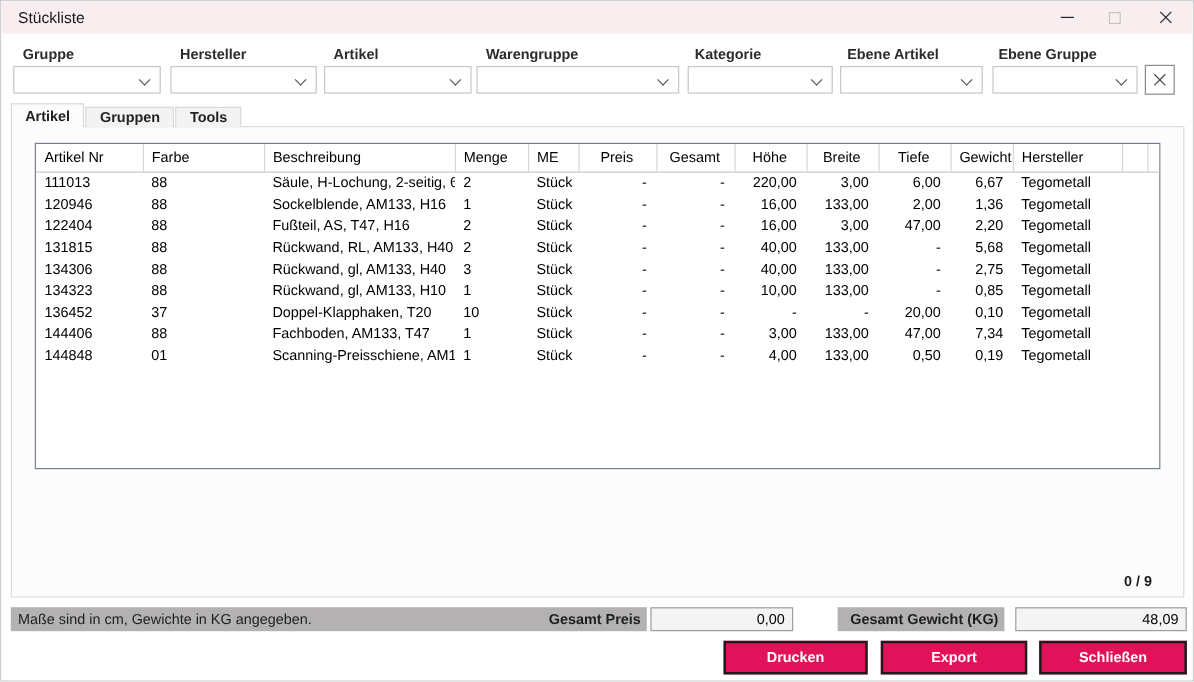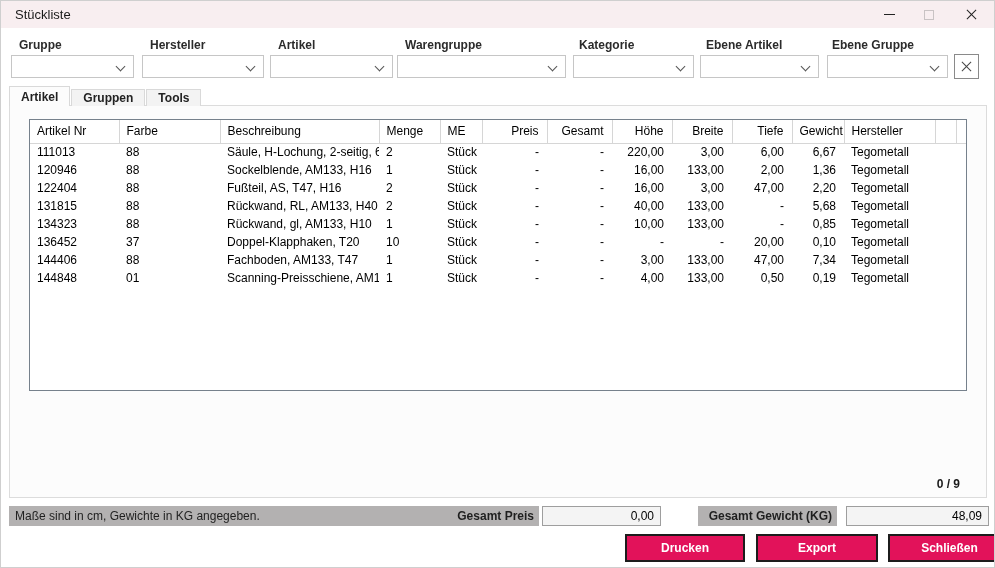--- a/index.html
+++ b/index.html
@@ -49,40 +49,39 @@
   .tabpage{position:absolute;left:8px;top:104px;width:978px;height:393px;background:#fcfcfc;border:1px solid #dcdcdc;z-index:2;}
   .counter{position:absolute;right:26px;bottom:6px;font-weight:bold;font-size:12px;color:#1a1a1a;}
   
   .grid-wrap{position:absolute;left:19px;top:13px;width:938px;height:272px;background:#fff;border:1px solid #76818c;overflow:hidden;}
   table.grid{border-collapse:collapse;table-layout:fixed;width:936px;}
   table.grid th{
     height:23px;font-weight:normal;font-size:12px;color:#000;text-align:left;
     padding:0 8px 0 7px;border-right:1px solid #d6d6d6;border-bottom:1px solid #d6d6d6;
     white-space:nowrap;overflow:hidden;background:#fff;
   }
-  table.grid th.al-right{text-align:right;}
+  table.grid th.al-right{text-align:center;}
   table.grid td{
     height:18px;font-size:12px;color:#000;padding:0 8px 0 7px;
     white-space:nowrap;overflow:hidden;background:#fff;
   }
   table.grid td.al-right{text-align:right;}
   
   .statusseg{position:absolute;top:505px;height:20px;background:var(--statusbar-bg);display:flex;align-items:center;color:#1f1f1f;font-size:12px;}
   .statusseg .lefttext{padding-left:6px;white-space:nowrap;}
   .statusseg .righttext{margin-left:auto;padding-right:5px;font-weight:bold;white-space:nowrap;}
   .statusbox{
     position:absolute;top:505px;height:20px;background:#f4f4f4;border:1px solid #9e9e9e;
     display:flex;align-items:center;justify-content:flex-end;padding-right:6px;font-size:12px;color:#000;
   }
   
   .actionbtn{
     position:absolute;top:533px;height:28px;background:var(--accent);border:2px solid var(--button-border);
     color:#fff;font-weight:bold;font-size:12px;display:flex;align-items:center;justify-content:center;cursor:pointer;
     font-family:"Liberation Sans",sans-serif;
-    margin-left:22px;
   }
 </style>
 </head>
 <body>
 
 <div class="window">
 
   <div class="titlebar">
     <span class="title">Stückliste</span>
     <span class="winctl min">
@@ -238,20 +237,36 @@
               <td class="al-right">-</td>
               <td class="al-right">40,00</td>
               <td class="al-right">133,00</td>
               <td class="al-right">-</td>
               <td class="al-right">5,68</td>
               <td class="">Tegometall</td>
               <td class=""></td>
               <td class=""></td>
             </tr>
             <tr>
+              <td class="">134306</td>
+              <td class="">88</td>
+              <td class="">Rückwand, gl, AM133, H40</td>
+              <td class="">3</td>
+              <td class="">Stück</td>
+              <td class="al-right">-</td>
+              <td class="al-right">-</td>
+              <td class="al-right">40,00</td>
+              <td class="al-right">133,00</td>
+              <td class="al-right">-</td>
+              <td class="al-right">2,75</td>
+              <td class="">Tegometall</td>
+              <td class=""></td>
+              <td class=""></td>
+            </tr>
+            <tr>
               <td class="">134323</td>
               <td class="">88</td>
               <td class="">Rückwand, gl, AM133, H10</td>
               <td class="">1</td>
               <td class="">Stück</td>
               <td class="al-right">-</td>
               <td class="al-right">-</td>
               <td class="al-right">10,00</td>
               <td class="al-right">133,00</td>
               <td class="al-right">-</td>

